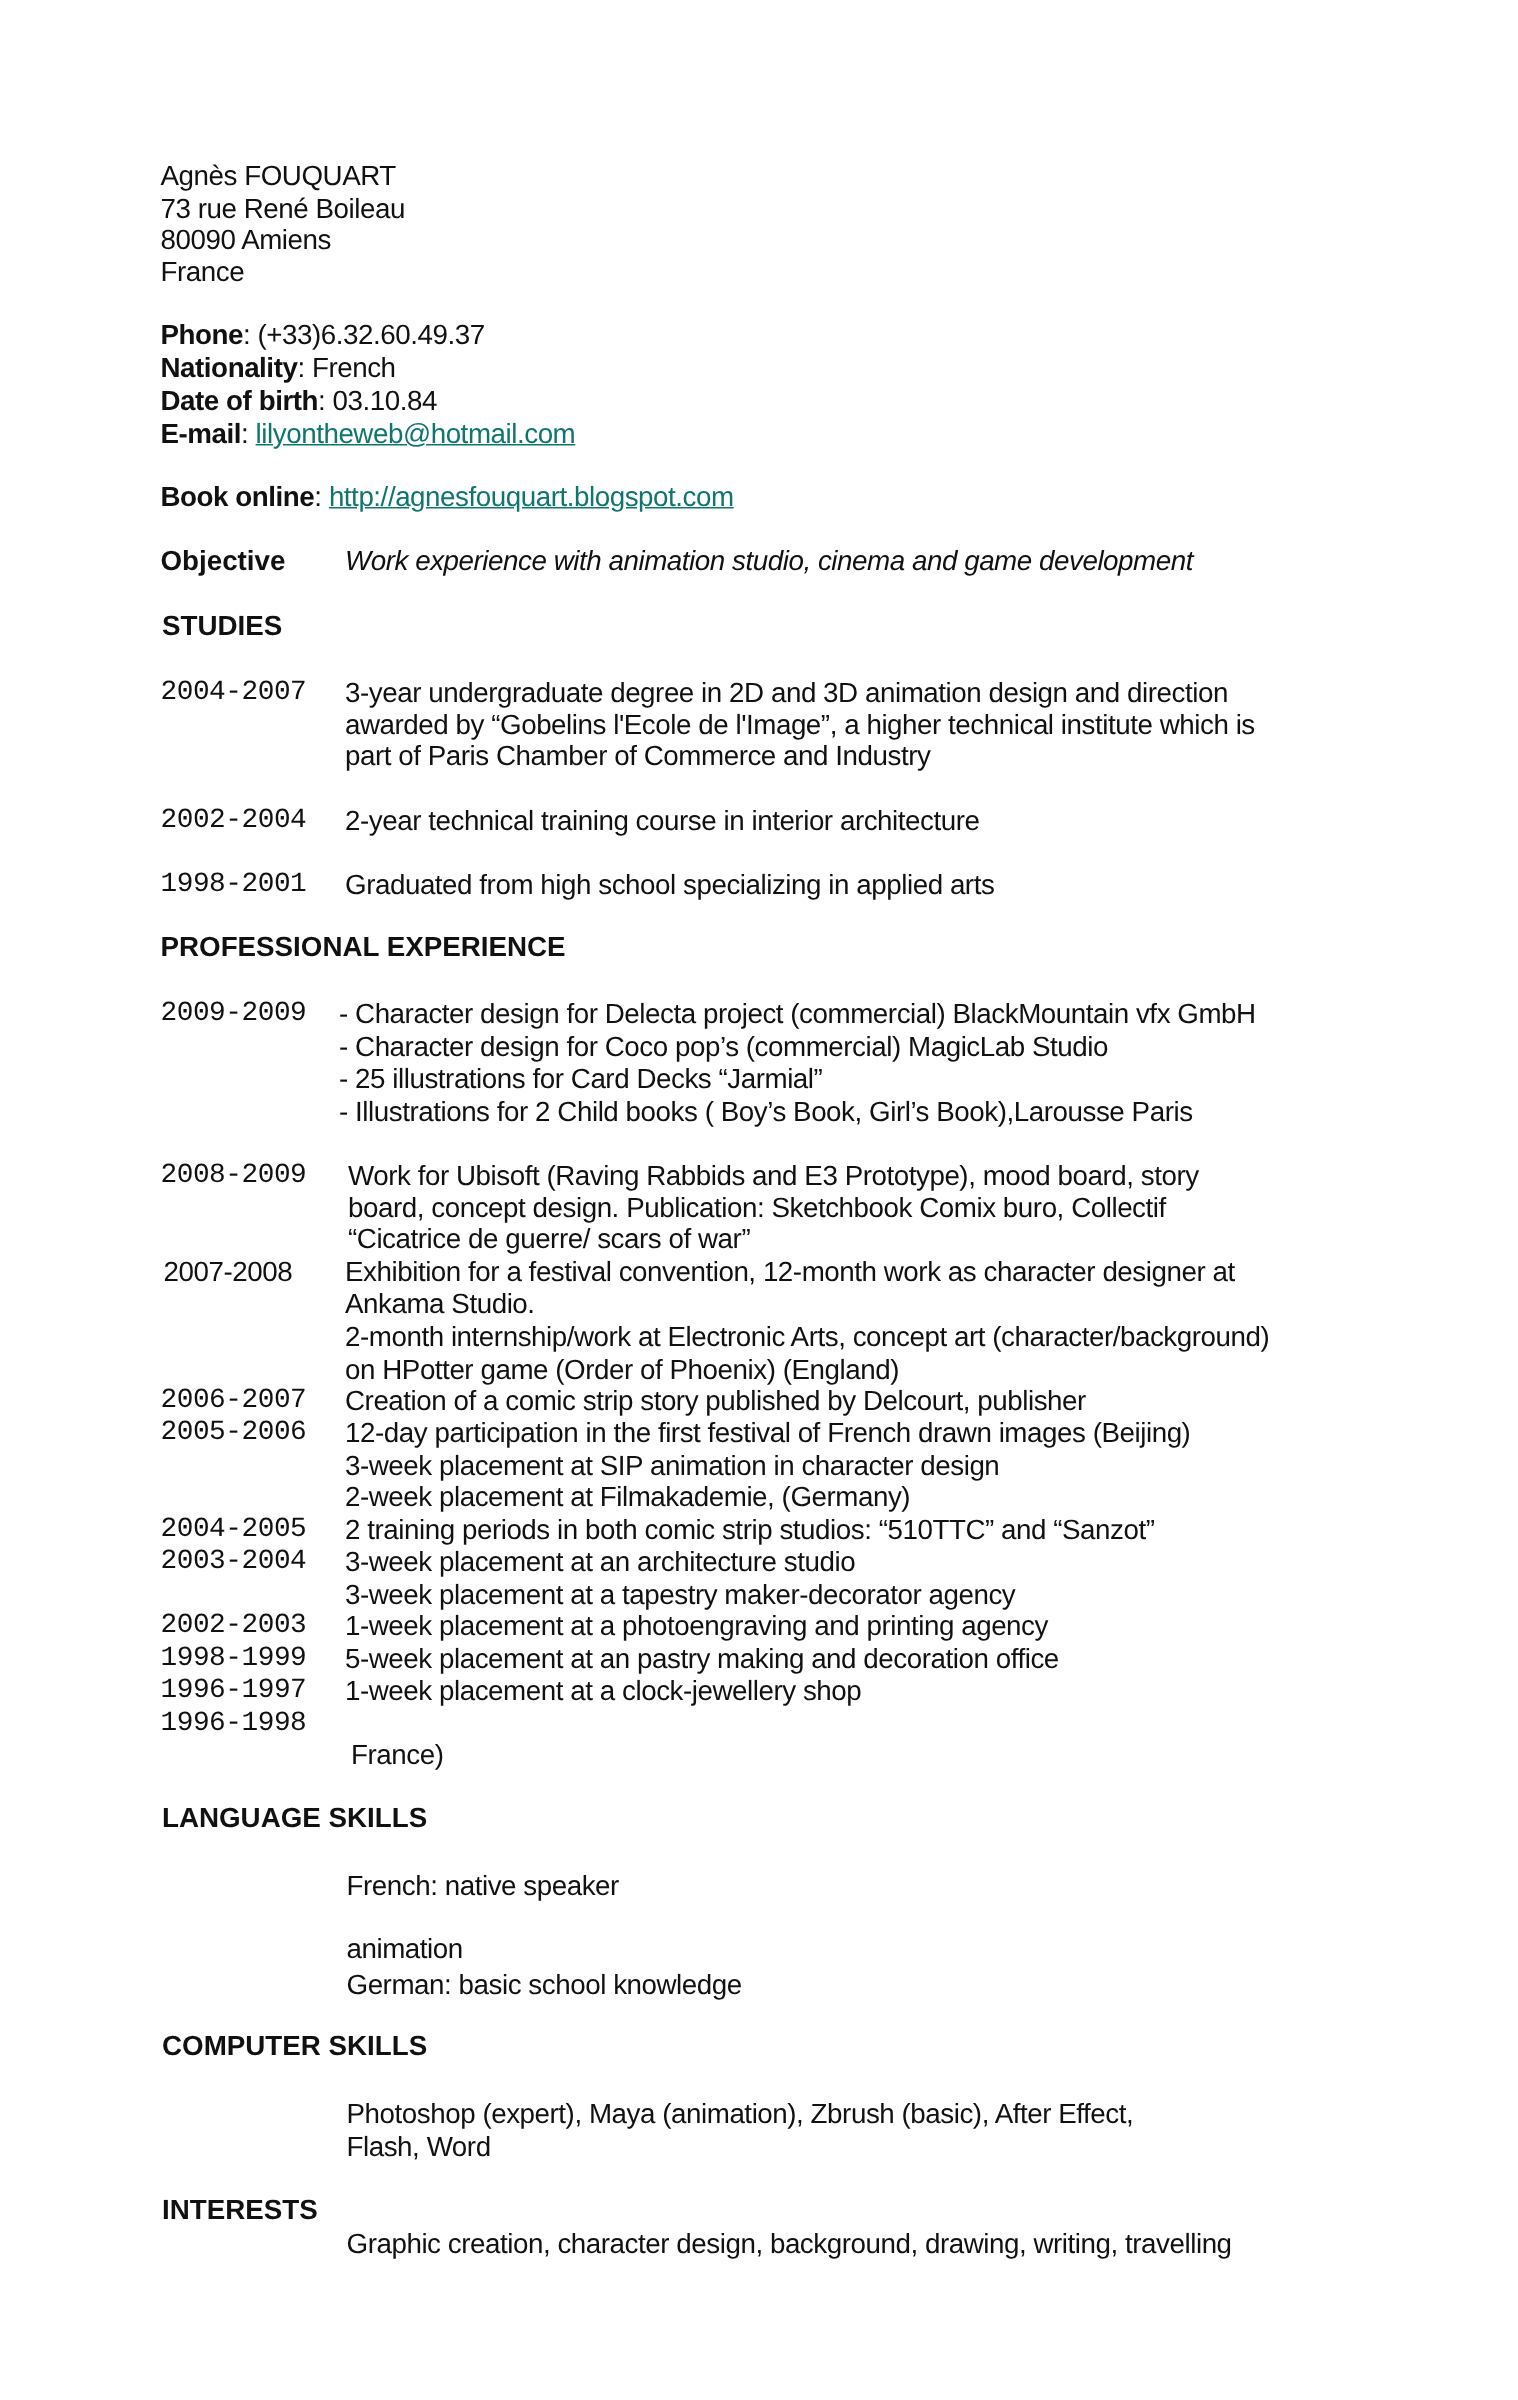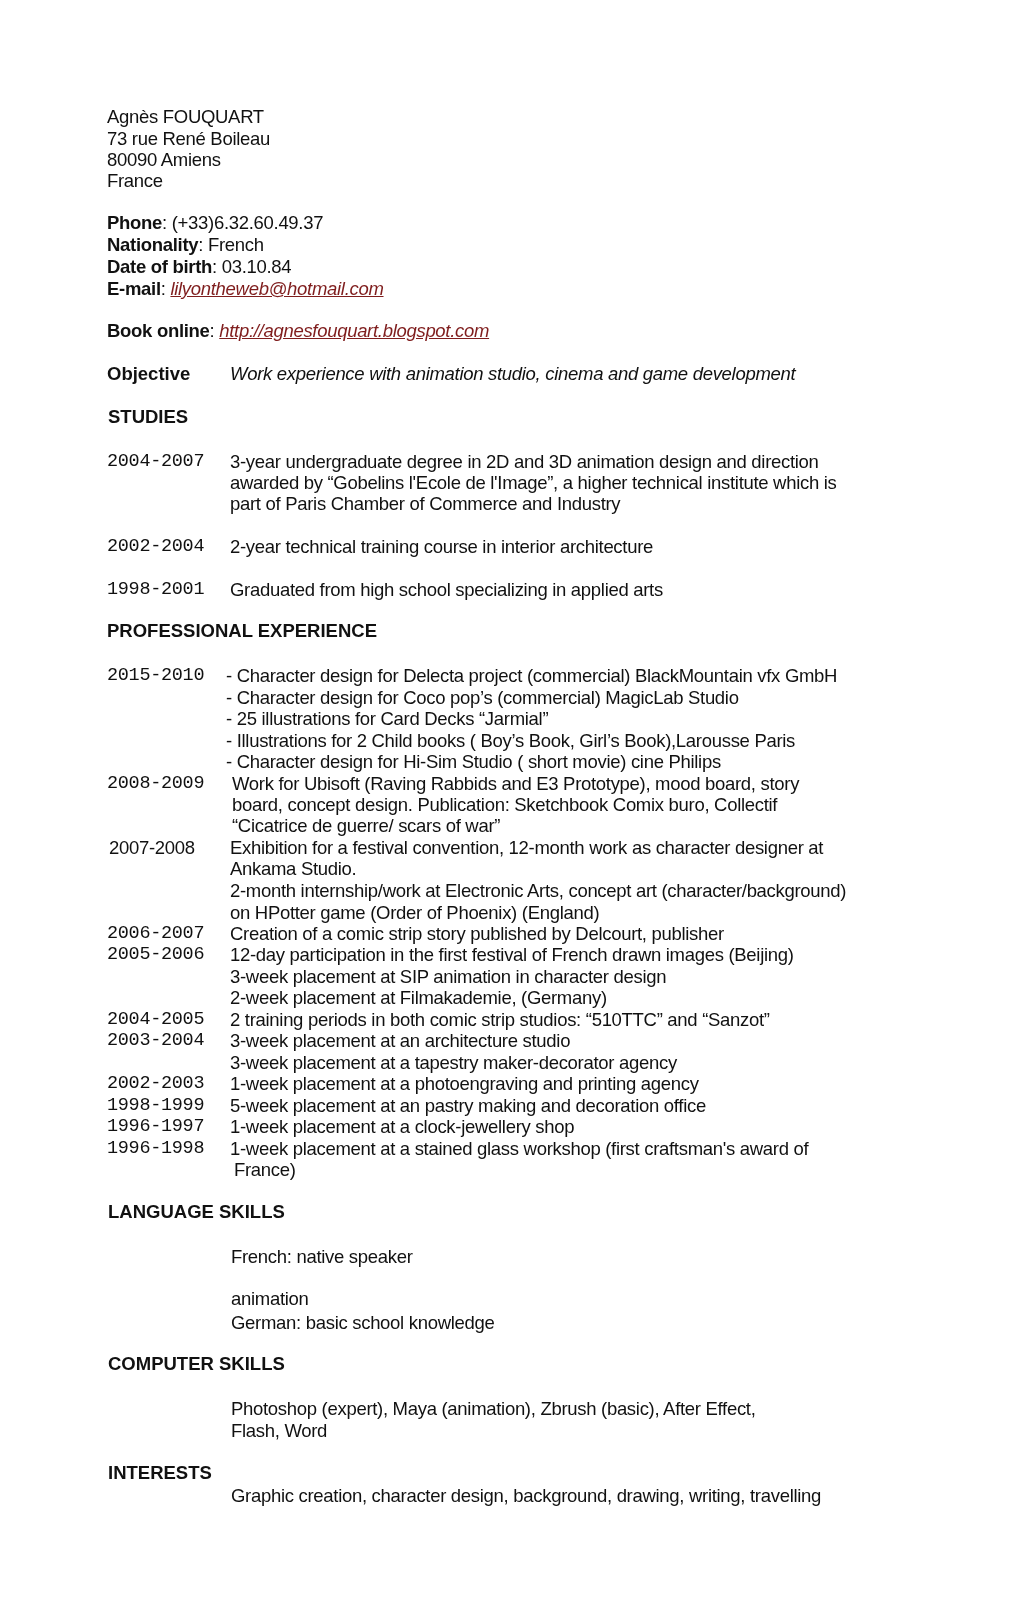--- a/index.html
+++ b/index.html
@@ -2,21 +2,21 @@
 <html><head>
   <meta charset="utf-8">
   <style>
     html, body { margin: 0; padding: 0; background: #ffffff; }
     body { width: 1012px; height: 1600px; position: relative; overflow: hidden;
       font-family: "Liberation Sans", "DejaVu Sans", sans-serif; color: #111; font-size: 18.5px; }
     .page { position: absolute; left: 0; top: 16px; width: 932px; height: 1600px; margin-top: 12px; }
     .line { position: absolute; white-space: nowrap; line-height: 22px; letter-spacing: -0.3px; }
     .b { font-weight: bold; }
     .i { font-style: italic; }
-    a.link { color: #7f1d1d; text-decoration: underline; font-style: italic; }
+    a.link { color: #0f766e; text-decoration: underline; }
     .hdr { font-weight: bold; letter-spacing: 0px; }
     .date { left: 107px; font-family: Liberation Mono, monospace; }
     .txt { left: 230px; }
   </style>
 </head>
 <body>
 
 <div class="page">
 
   <div class="line" style="left:107px;top:78px">Agnès FOUQUART</div>
@@ -52,26 +52,25 @@
   <div class="line txt" style="top:465px">part of Paris Chamber of Commerce and Industry</div>
 
   <div class="line date" style="top:508px">2002-2004</div>
   <div class="line txt" style="top:508px">2-year technical training course in interior architecture</div>
 
   <div class="line date" style="top:551px">1998-2001</div>
   <div class="line txt" style="top:551px">Graduated from high school specializing in applied arts</div>
 
   <div class="line hdr" style="left:107px;top:592px">PROFESSIONAL  EXPERIENCE</div>
 
-  <div class="line date" style="top:637px">2015-2010</div>
+  <div class="line date" style="top:637px">2009-2009</div>
   <div class="line" style="left:226px;top:659px">- Character design for Coco pop’s (commercial) MagicLab Studio</div>
   <div class="line" style="left:226px;top:637px">- Character design for Delecta project (commercial) BlackMountain vfx GmbH</div>
   <div class="line" style="left:226px;top:680px">- 25 illustrations for Card Decks “Jarmial”</div>
   <div class="line" style="left:226px;top:702px">- Illustrations for 2 Child books ( Boy’s Book, Girl’s Book),Larousse Paris</div>
-  <div class="line" style="left:226px;top:723px">- Character design for Hi-Sim Studio ( short movie) cine Philips</div>
 
   <div class="line date" style="top:745px">2008-2009</div>
   <div class="line" style="left:232px;top:745px">Work for Ubisoft (Raving Rabbids and E3 Prototype), mood board, story</div>
   <div class="line" style="left:232px;top:766px">board, concept design. Publication: Sketchbook Comix buro, Collectif</div>
   <div class="line" style="left:232px;top:787px">“Cicatrice de guerre/ scars of war”</div>
 
   <div class="line" style="left:109px;top:809px">2007-2008</div>
   <div class="line txt" style="top:809px">Exhibition for a festival convention, 12-month work as character designer at</div>
   <div class="line txt" style="top:830px">Ankama Studio.</div>
   <div class="line txt" style="top:852px">2-month internship/work at Electronic Arts, concept art (character/background)</div>
@@ -95,21 +94,20 @@
   <div class="line date" style="top:1045px">2002-2003</div>
   <div class="line txt" style="top:1045px">1-week placement at a photoengraving and printing agency</div>
 
   <div class="line date" style="top:1067px">1998-1999</div>
   <div class="line txt" style="top:1067px">5-week placement at an pastry making and decoration office</div>
 
   <div class="line date" style="top:1088px">1996-1997</div>
   <div class="line txt" style="top:1088px">1-week placement at a clock-jewellery shop</div>
 
   <div class="line date" style="top:1110px">1996-1998</div>
-  <div class="line txt" style="top:1110px">1-week placement at a stained glass workshop (first craftsman's award of</div>
   <div class="line" style="left:234px;top:1131px">France)</div>
 
   <div class="line hdr" style="left:108px;top:1173px">LANGUAGE SKILLS</div>
   <div class="line" style="left:231px;top:1218px">French: native speaker</div>
   <div class="line" style="left:231px;top:1260px">animation</div>
   <div class="line" style="left:231px;top:1284px">German:  basic school knowledge</div>
 
   <div class="line hdr" style="left:108px;top:1325px">COMPUTER SKILLS</div>
   <div class="line" style="left:231px;top:1370px">Photoshop (expert), Maya (animation), Zbrush (basic), After Effect,</div>
   <div class="line" style="left:231px;top:1392px">Flash, Word</div>

